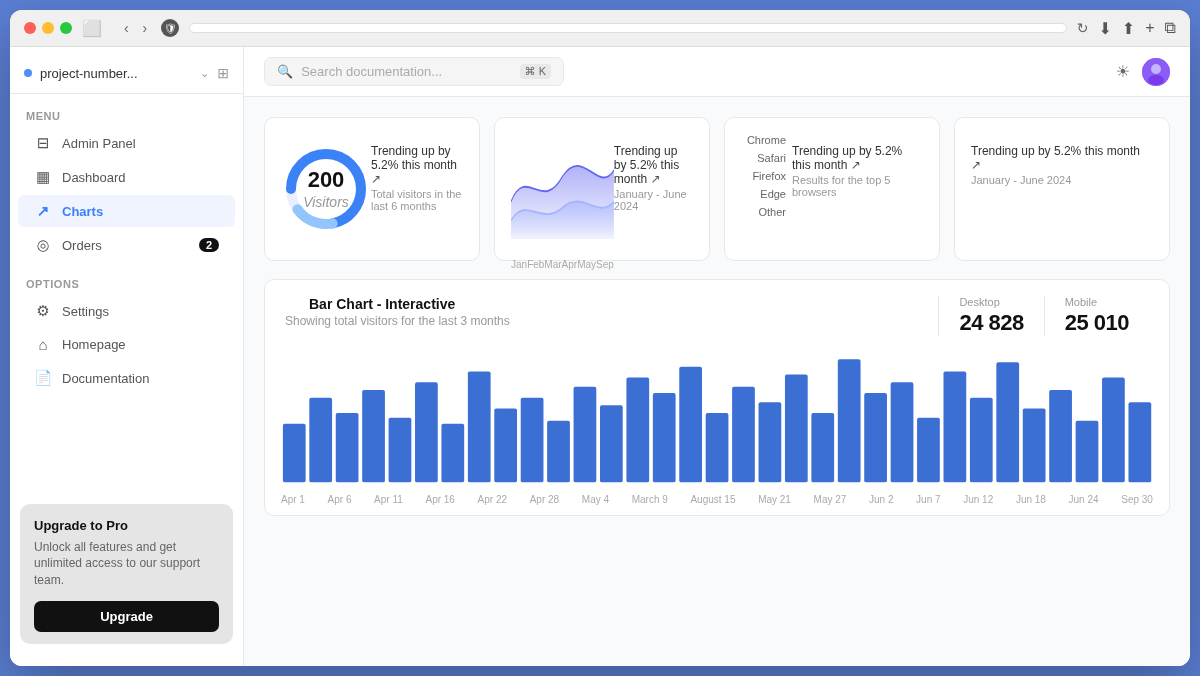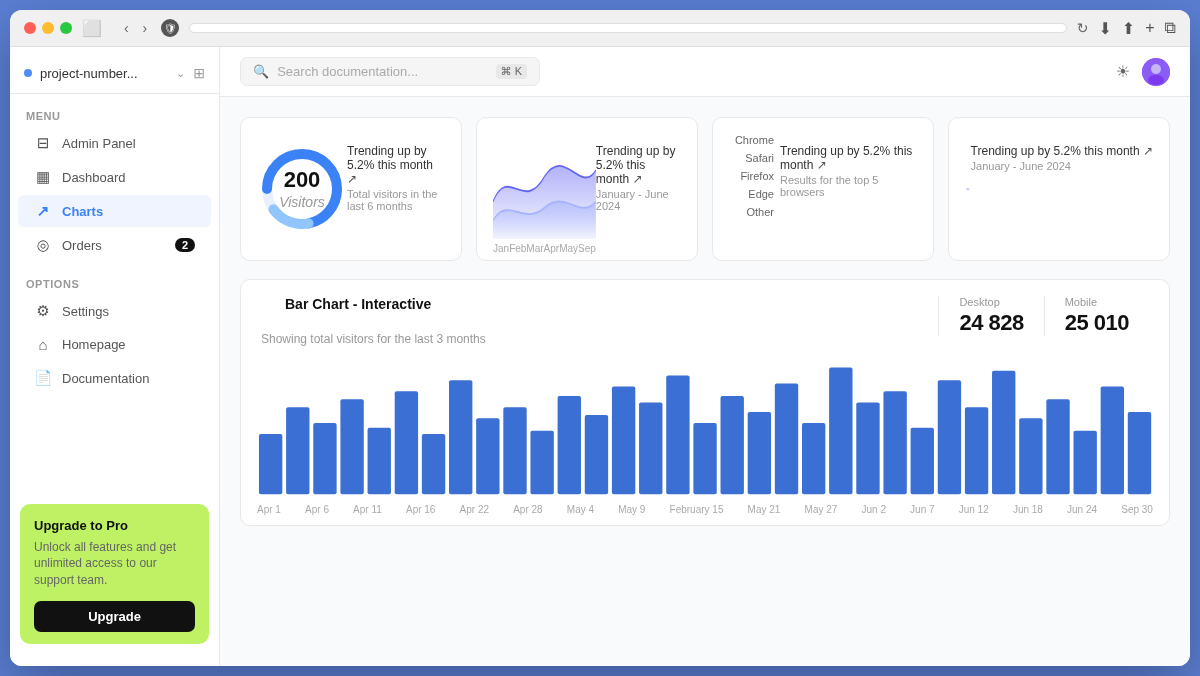--- a/index.html
+++ b/index.html
@@ -56,21 +56,21 @@
 
     
     .app-body {
       display: flex;
       flex: 1;
       overflow: hidden;
     }
 
     
     .sidebar {
-      width: 210px;
+      width: 234px;
       background: #fff;
       border-right: 1px solid #e8e8e8;
       display: flex;
       flex-direction: column;
       padding: 12px 0;
       flex-shrink: 0;
     }
     .sidebar-top {
       padding: 6px 14px 12px;
       display: flex;
@@ -96,21 +96,21 @@
       margin: 1px 8px; font-size: 13px; color: #555; position: relative;
     }
     .sidebar-item.active { background: #f0f4ff; color: #3b82f6; font-weight: 600; }
     .sidebar-item-icon { font-size: 15px; width: 18px; text-align: center; }
     .sidebar-badge {
       margin-left: auto; background: #111; color: #fff;
       border-radius: 10px; font-size: 11px; padding: 1px 7px; font-weight: 600;
     }
     .sidebar-spacer { flex: 1; }
     .upgrade-box {
-      margin: 10px; background: #bef264; border-radius: 10px; padding: 14px 14px 12px;
+      margin: 10px; background: #e5e5e5; border-radius: 10px; padding: 14px 14px 12px;
     }
     .upgrade-title { font-size: 13px; font-weight: 700; color: #111; margin-bottom: 6px; }
     .upgrade-desc { font-size: 12px; color: #666; line-height: 1.4; margin-bottom: 12px; }
     .upgrade-btn {
       width: 100%; background: #111; color: #fff; border: none;
       border-radius: 7px; padding: 8px; font-size: 13px; font-weight: 600; cursor: pointer;
     }
 
     
     .main-area { display: flex; flex-direction: column; flex: 1; overflow: hidden; }
@@ -158,42 +158,42 @@
     .donut-center {
       position: absolute; top: 50%; left: 50%; transform: translate(-50%, -50%);
       text-align: center;
     }
     .donut-number { font-size: 22px; font-weight: 700; color: #111; display: block; }
     .donut-label { font-size: 14px; color: #999; font-style: italic; }
 
     
     .area-chart-wrap { width: 100%; height: 100px; position: relative; }
     .area-chart-wrap svg { width: 100%; height: 100%; }
-    .chart-x-labels { display: flex; justify-content: space-between; font-size: 10px; color: #aaa; margin-top: 0; }
+    .chart-x-labels { display: flex; justify-content: space-between; font-size: 10px; color: #aaa; margin-top: 16px; }
 
     
     .hbar-chart { width: 100%; }
     .hbar-row { display: flex; align-items: center; gap: 6px; margin-bottom: 6px; }
     .hbar-label { font-size: 11px; color: #666; width: 45px; text-align: right; flex-shrink: 0; }
     .hbar-track { flex: 1; height: 10px; background: #f0f0f0; border-radius: 3px; overflow: hidden; }
     .hbar-fill { height: 100%; border-radius: 3px; background: #3b6fd4; }
 
     
     .radar-wrap { width: 100%; height: 110px; }
 
     
     .bar-chart-card {
       background: #fff; border-radius: 10px; border: 1px solid #e8e8e8; overflow: hidden;
     }
     .bar-chart-header {
       display: flex; align-items: flex-start; padding: 16px 20px 10px; gap: 20px;
     }
     .bar-chart-title-group { flex: 1; }
     .bar-chart-title { font-size: 14px; font-weight: 700; color: #111; margin-left: 24px; }
-    .bar-chart-sub { font-size: 12px; color: #999; margin-top: 20px; }
+    .bar-chart-sub { font-size: 12px; color: #999; margin-top: 2px; }
     .bar-chart-stats { display: flex; gap: 0; }
     .bar-stat { padding: 0 20px; border-left: 1px solid #e8e8e8; }
     .bar-stat-label { font-size: 11px; color: #999; margin-bottom: 2px; }
     .bar-stat-value { font-size: 22px; font-weight: 700; color: #111; letter-spacing: -0.5px; }
     .bar-chart-body { padding: 0 16px 10px; }
     .bar-chart-svg-wrap { width: 100%; overflow: hidden; }
     .bar-chart-x-labels {
       display: flex; justify-content: space-between;
       font-size: 10px; color: #aaa; padding: 4px 0 0;
     }
@@ -495,22 +495,22 @@
                 </svg>
             </div>
             <div class="bar-chart-x-labels">
               <span>Apr 1</span>
               <span>Apr 6</span>
               <span>Apr 11</span>
               <span>Apr 16</span>
               <span>Apr 22</span>
               <span>Apr 28</span>
               <span>May 4</span>
-              <span>May 9</span>
-              <span>February 15</span>
+              <span>March 9</span>
+              <span>August 15</span>
               <span>May 21</span>
               <span>May 27</span>
               <span>Jun 2</span>
               <span>Jun 7</span>
               <span>Jun 12</span>
               <span>Jun 18</span>
               <span>Jun 24</span>
               <span>Sep 30</span>
             </div>
           </div>

